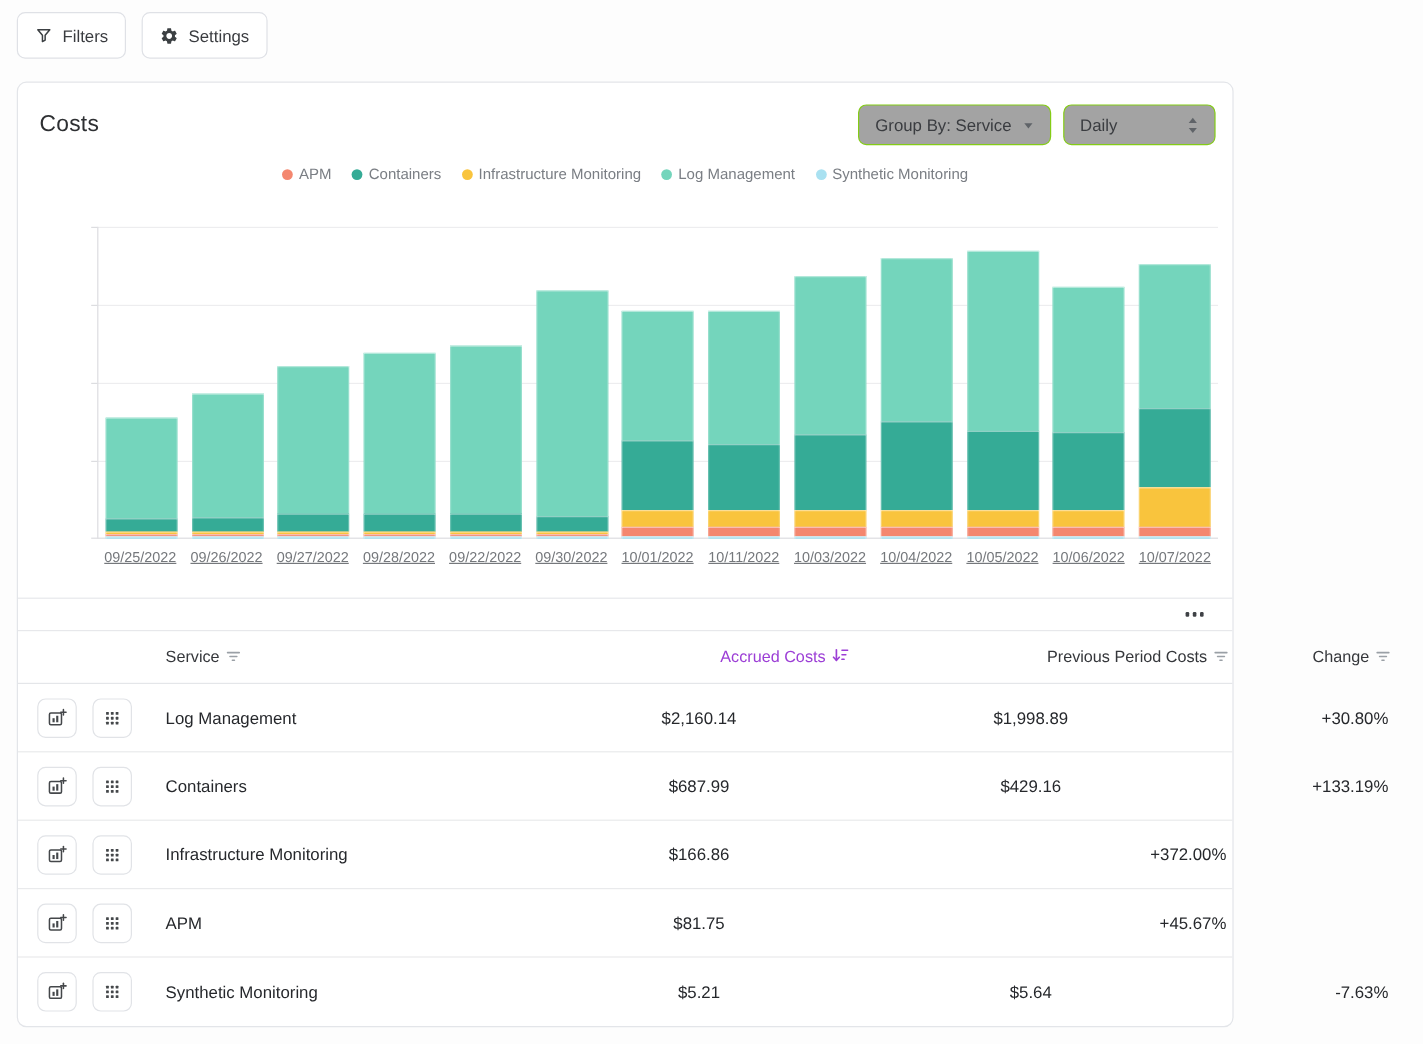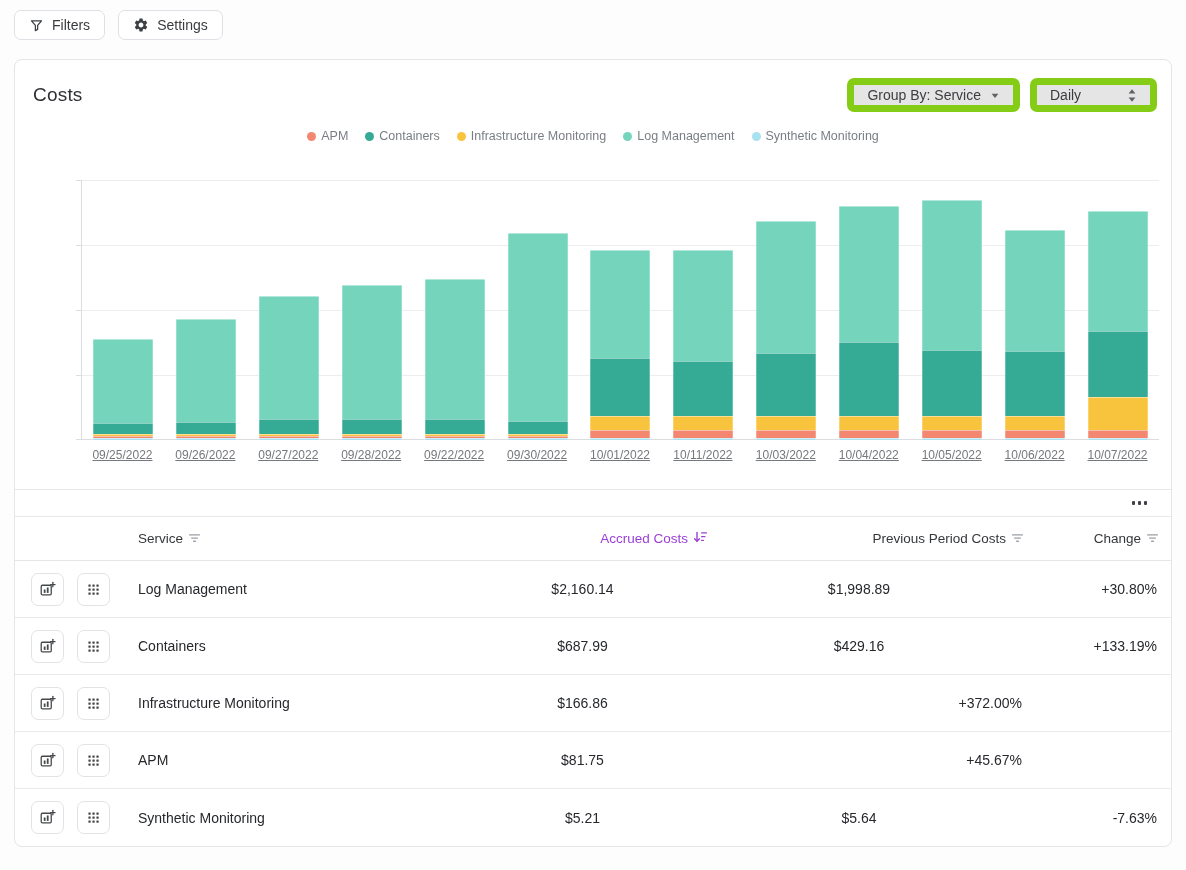--- a/index.html
+++ b/index.html
@@ -2,35 +2,35 @@
 <html><head>
 <meta charset="utf-8">
 <style>
   * { margin:0; padding:0; box-sizing:border-box; }
   html,body { width:1186px; height:870px; background:#fdfdfd; font-family:"Liberation Sans", sans-serif; color:#2a2c30; overflow:hidden; }
   .page { padding:10px 14px 0 14px; }
 
   
   .toolbar { display:flex; gap:13px; margin-bottom:19px; }
   .tbtn {
-    display:flex; align-items:center; gap:8px; height:30px; padding:0 14px;
+    display:flex; align-items:center; gap:8px; height:39px; padding:0 14px;
     background:#fff; border:1px solid #dfe1e6; border-radius:7px;
     font-size:14px; font-weight:500; color:#3a3c40; cursor:pointer; white-space:nowrap;
   }
   .tbtn svg { flex:0 0 auto; }
 
   
-  .card { background:#fff; border:1px solid #e3e5e9; border-radius:8px; width:1158px; }
+  .card { background:#fff; border:1px solid #e3e5e9; border-radius:8px; width:1014px; }
 
   .panel-header { display:flex; align-items:center; justify-content:space-between; padding:18px 14px 0 18px; }
   .panel-title { font-size:19px; color:#2e3033; letter-spacing:.2px; }
   .panel-controls { display:flex; gap:10px; }
   .ctl {
     display:flex; align-items:center; gap:9px; height:34px; padding:0 13px;
-    background:#e5e5e5; border:7px solid #84cc16; border-radius:7px;
+    background:#a3a3a3; border:1px solid #84cc16; border-radius:7px;
     font-size:14px; font-weight:500; color:#3a3c40; cursor:pointer; white-space:nowrap;
   }
   .ctl.daily { width:127px; justify-content:space-between; }
 
   
   .legend { display:flex; justify-content:center; gap:17px; margin-top:16px; height:16px; }
   .legend-item { display:flex; align-items:center; gap:5px; font-size:12.5px; color:#7a7e84; }
   .legend-dot { width:9px; height:9px; border-radius:50%; }
 
   

